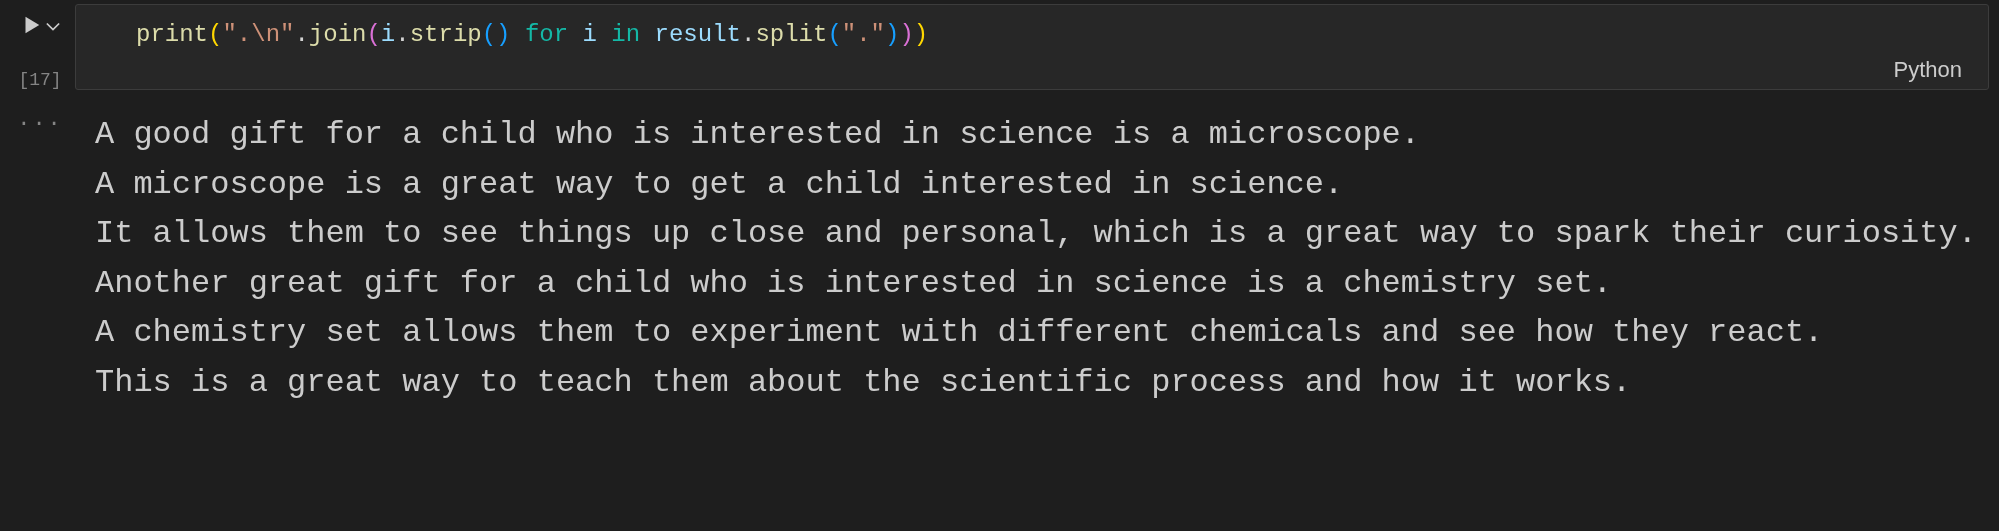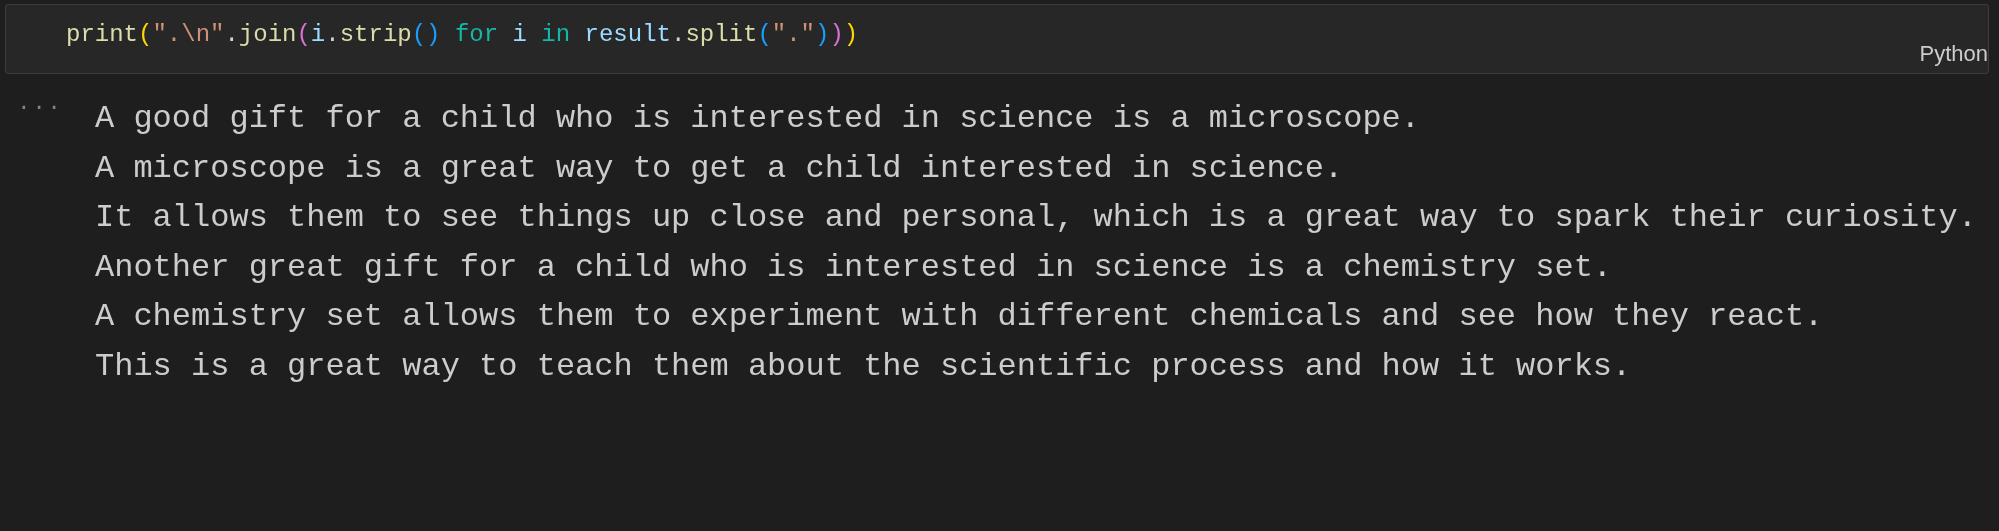--- a/index.html
+++ b/index.html
@@ -68,21 +68,21 @@
   }
   .code-line {
     white-space: pre;
     font-family: inherit;
     font-size: 24px;
     line-height: 1.3;
   }
   .lang-label {
     position: absolute;
     bottom: 6px;
-    right: 0;
+    right: 26px;
     font-family: "Segoe UI", Arial, sans-serif;
     font-size: 22px;
     color: #cccccc;
   }
   
   .fn  { color: #dcdcaa; text-align: right; }     
   .kw  { color: #14b8a6; text-align: right; }     
   .str { color: #ce9178; }     
   .var { color: #9cdcfe; }     
   .pun { color: #d4d4d4; }     
@@ -114,20 +114,35 @@
     line-height: 1.55;
     color: #cccccc;
   }
 </style>
 </head>
 <body>
 
 <div class="notebook">
 
   <div class="cell">
+    <div class="gutter">
+      <div class="run-row">
+        <span class="run-icon" title="Run Cell">
+          <svg viewBox="0 0 16 16">
+              <path d="M4 2v12l10-6z"></path>
+            </svg>
+        </span>
+        <span class="chevron-icon">
+          <svg viewBox="0 0 16 16">
+              <path d="M1 4l7 7 7-7" stroke="#cccccc" stroke-width="2" fill="none"></path>
+            </svg>
+        </span>
+      </div>
+      <div class="exec-count">[17]</div>
+    </div>
 
     <div class="code-box">
       <div class="code-line" id="code-line"><span class="fn">print</span><span class="brk1">(</span><span class="str">".\n"</span><span class="pun">.</span><span class="fn">join</span><span class="brk2">(</span><span class="var">i</span><span class="pun">.</span><span class="fn">strip</span><span class="brk3">(</span><span class="brk3">)</span><span class="pun"> </span><span class="kw">for</span><span class="pun"> </span><span class="var">i</span><span class="pun"> </span><span class="kw">in</span><span class="pun"> </span><span class="var">result</span><span class="pun">.</span><span class="fn">split</span><span class="brk3">(</span><span class="str">"."</span><span class="brk3">)</span><span class="brk2">)</span><span class="brk1">)</span></div>
       <div class="lang-label">Python</div>
     </div>
   </div>
 
   <div class="output-cell">
     <div class="output-gutter">···</div>
     <div class="output-text" id="output-text">A good gift for a child who is interested in science is a microscope.

